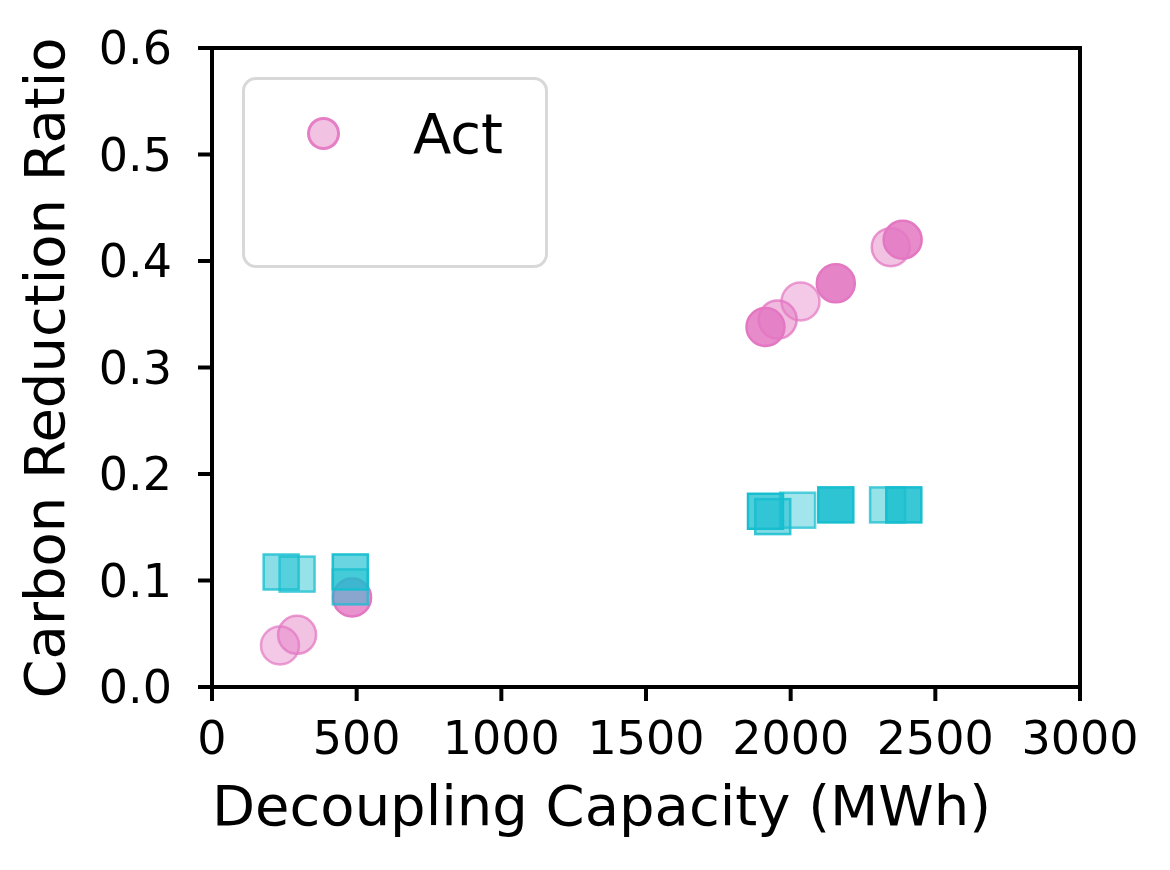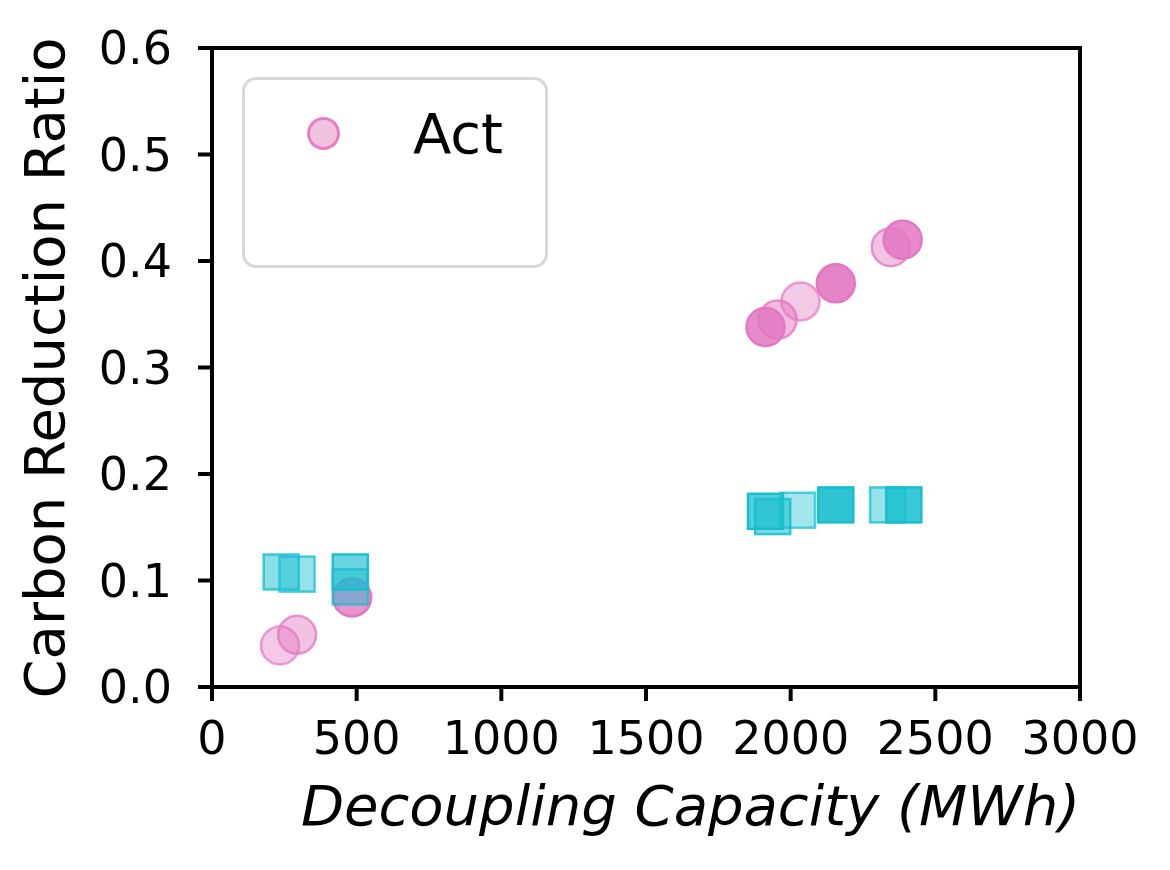--- a/index.html
+++ b/index.html
@@ -19,22 +19,21 @@
     position: absolute;
     color: #000000;
     font-size: 56px;
     line-height: 1;
     white-space: nowrap;
   }
   .xlabel {
     left: 212px;
     top: 778px;
     width: 868px;
-    text-align: right;
-    font-style: italic;
+    text-align: left;
   }
   .ylabel {
     left: 45px;
     top: 368px;
     transform: translate(-50%, -50%) rotate(-90deg);
   }
   .legend {
     position: absolute;
     left: 242px;
     top: 77px;

